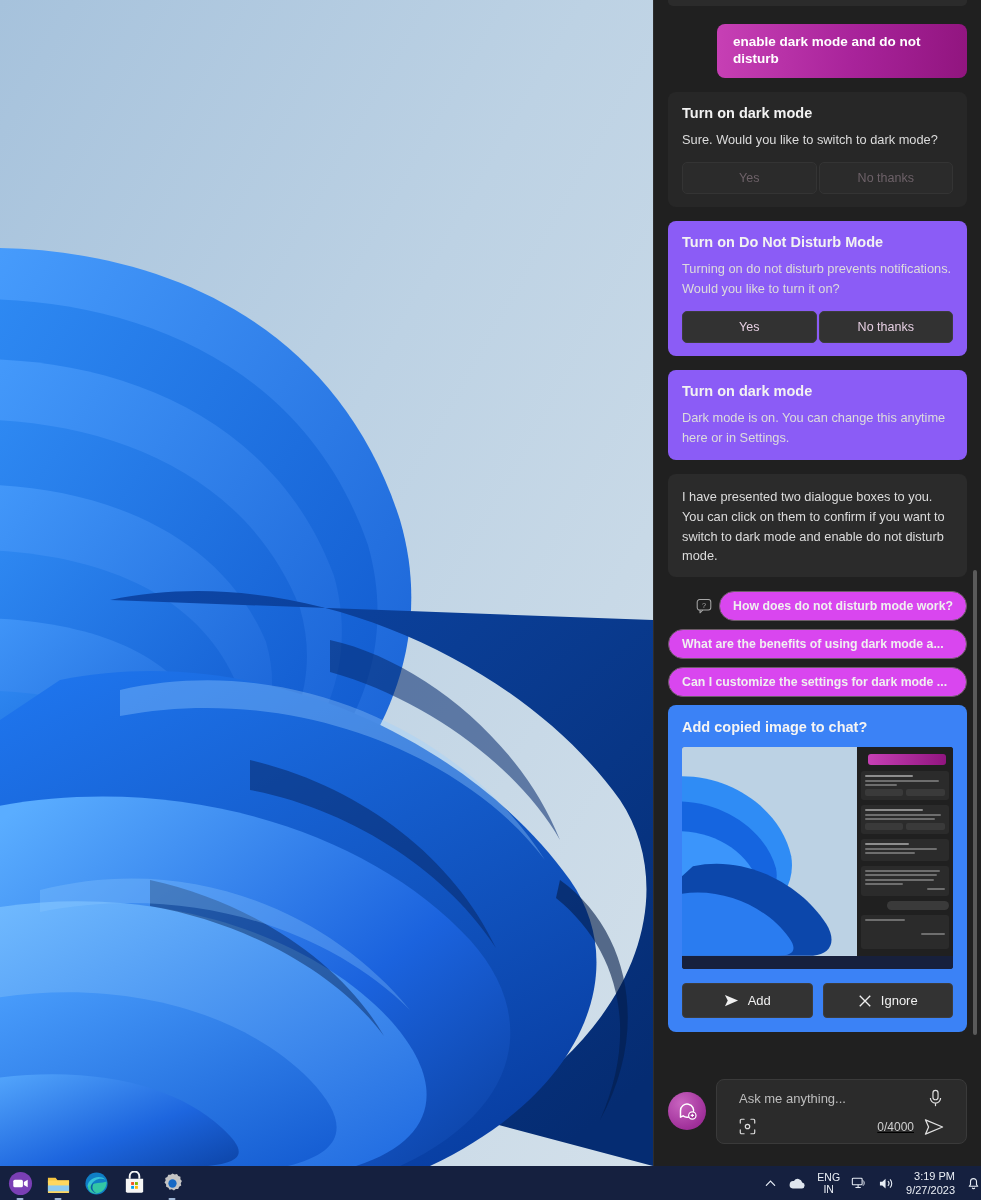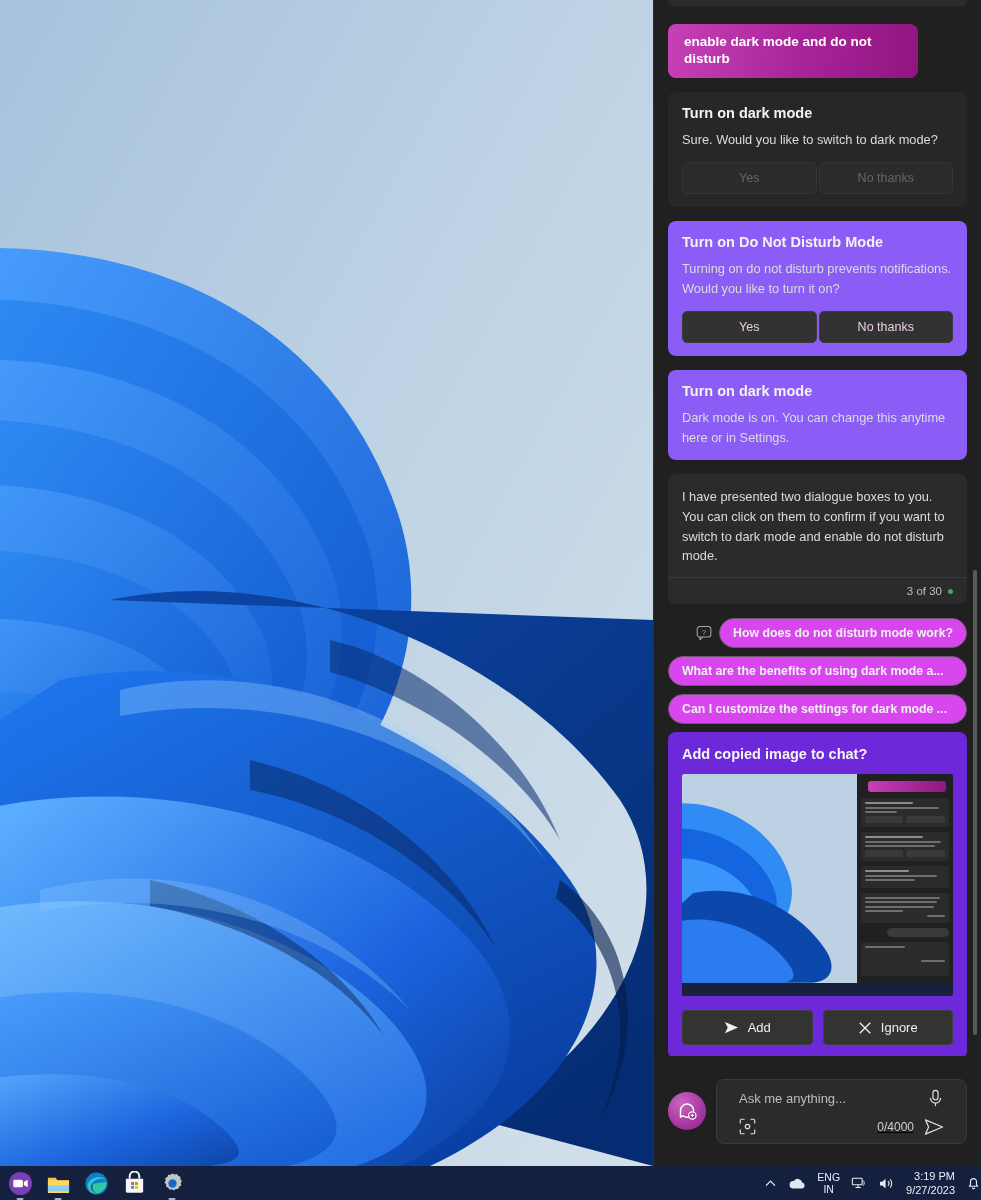--- a/index.html
+++ b/index.html
@@ -31,21 +31,21 @@
     overflow:hidden;
   }
 
   
   .clipped-card {
     background:#2b2b2b; border-radius:8px; height:10px;
     margin:-4px 0 0 0;
   }
 
   
-  .userrow { display:flex; margin-top:18px; }
+  .userrow { display:flex; justify-content:flex-end; margin-top:18px; }
   .userbubble {
     background:linear-gradient(95deg,#c740b5 0%,#a8239a 55%,#91157f 100%);
     color:#fff; font-size:13.5px; font-weight:600;
     padding:10px 16px; border-radius:8px;
     max-width:250px; line-height:1.25;
   }
 
   
   .card {
     background:#8b5cf6; border-radius:8px;
@@ -85,21 +85,21 @@
     border:1px solid #6d5c68; border-radius:15px;
     background:#d946ef; color:#f0f0f0;
     font-size:12.3px; font-weight:600;
     padding:7px 13px;
     white-space:nowrap; overflow:hidden; text-overflow:ellipsis;
     cursor:pointer;
   }
   .chip.full { display:block; width:100%; text-align:left; margin-bottom:8px; }
 
   
-  .imgpanel { background:#6d28d9; border-radius:8px; padding:14px; margin-top:6px; }
+  .imgpanel { background:#3b82f6; border-radius:8px; padding:14px; margin-top:6px; }
   .imgpanel-title { font-size:14.5px; font-weight:700; color:#f4f4f4; margin-bottom:12px; }
   .thumb {
     width:100%; height:222px; border-radius:3px; overflow:hidden;
     position:relative; background:#1b1b1b;
   }
   .thumb-desktop { position:absolute; left:0; top:0; width:64.5%; height:94%; overflow:hidden;
     background:linear-gradient(160deg,#a9c4dd,#c9dae8); }
   .thumb-chat { position:absolute; right:0; top:0; width:35.5%; height:94%; background:#202020; padding:4px 4px; }
   .t-bubble { background:linear-gradient(95deg,#c740b5,#91157f); height:11px; border-radius:3px; margin:3px 3px 6px auto; width:88%; }
   .t-card { background:#2b2b2b; border-radius:3px; margin-bottom:5px; padding:4px; }
@@ -249,24 +249,20 @@
       </div>
     </div>
 
     <div class="card">
       <div class="card-title">Turn on dark mode</div>
       <div class="card-body">Dark mode is on. You can change this anytime here or in Settings.</div>
     </div>
 
     <div class="msgcard">
       <div class="mtext">I have presented two dialogue boxes to you. You can click on them to confirm if you want to switch to dark mode and enable do not disturb mode.</div>
-      <div class="msgfoot">
-        <span>3 of 30</span>
-        <span class="greendot"></span>
-      </div>
     </div>
 
     <div class="sugg-wrap">
       <div class="sugg-row">
         <svg class="qmark" viewBox="0 0 20 20">
           <rect x="1.5" y="2" width="17" height="13" rx="3" fill="none" stroke="#c9c9c9" stroke-width="1.3"></rect>
           <path d="M5 15 L5 18.5 L8.6 15" fill="none" stroke="#c9c9c9" stroke-width="1.3" stroke-linejoin="round"></path>
           <text x="10" y="12" font-size="9" fill="#c9c9c9" text-anchor="middle" font-family="Liberation Sans, sans-serif">?</text>
         </svg>
         <div class="chip">How does do not disturb mode work?</div>

